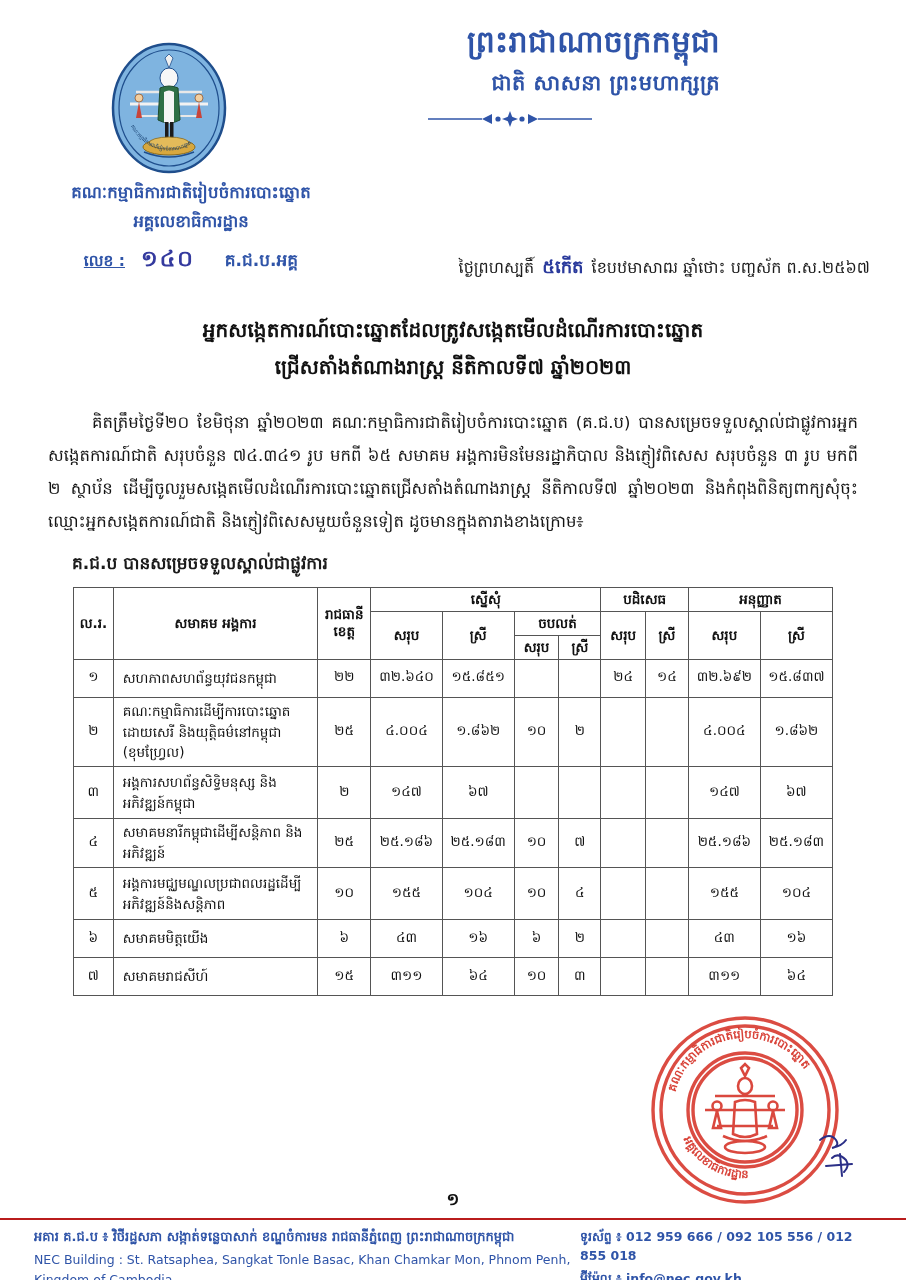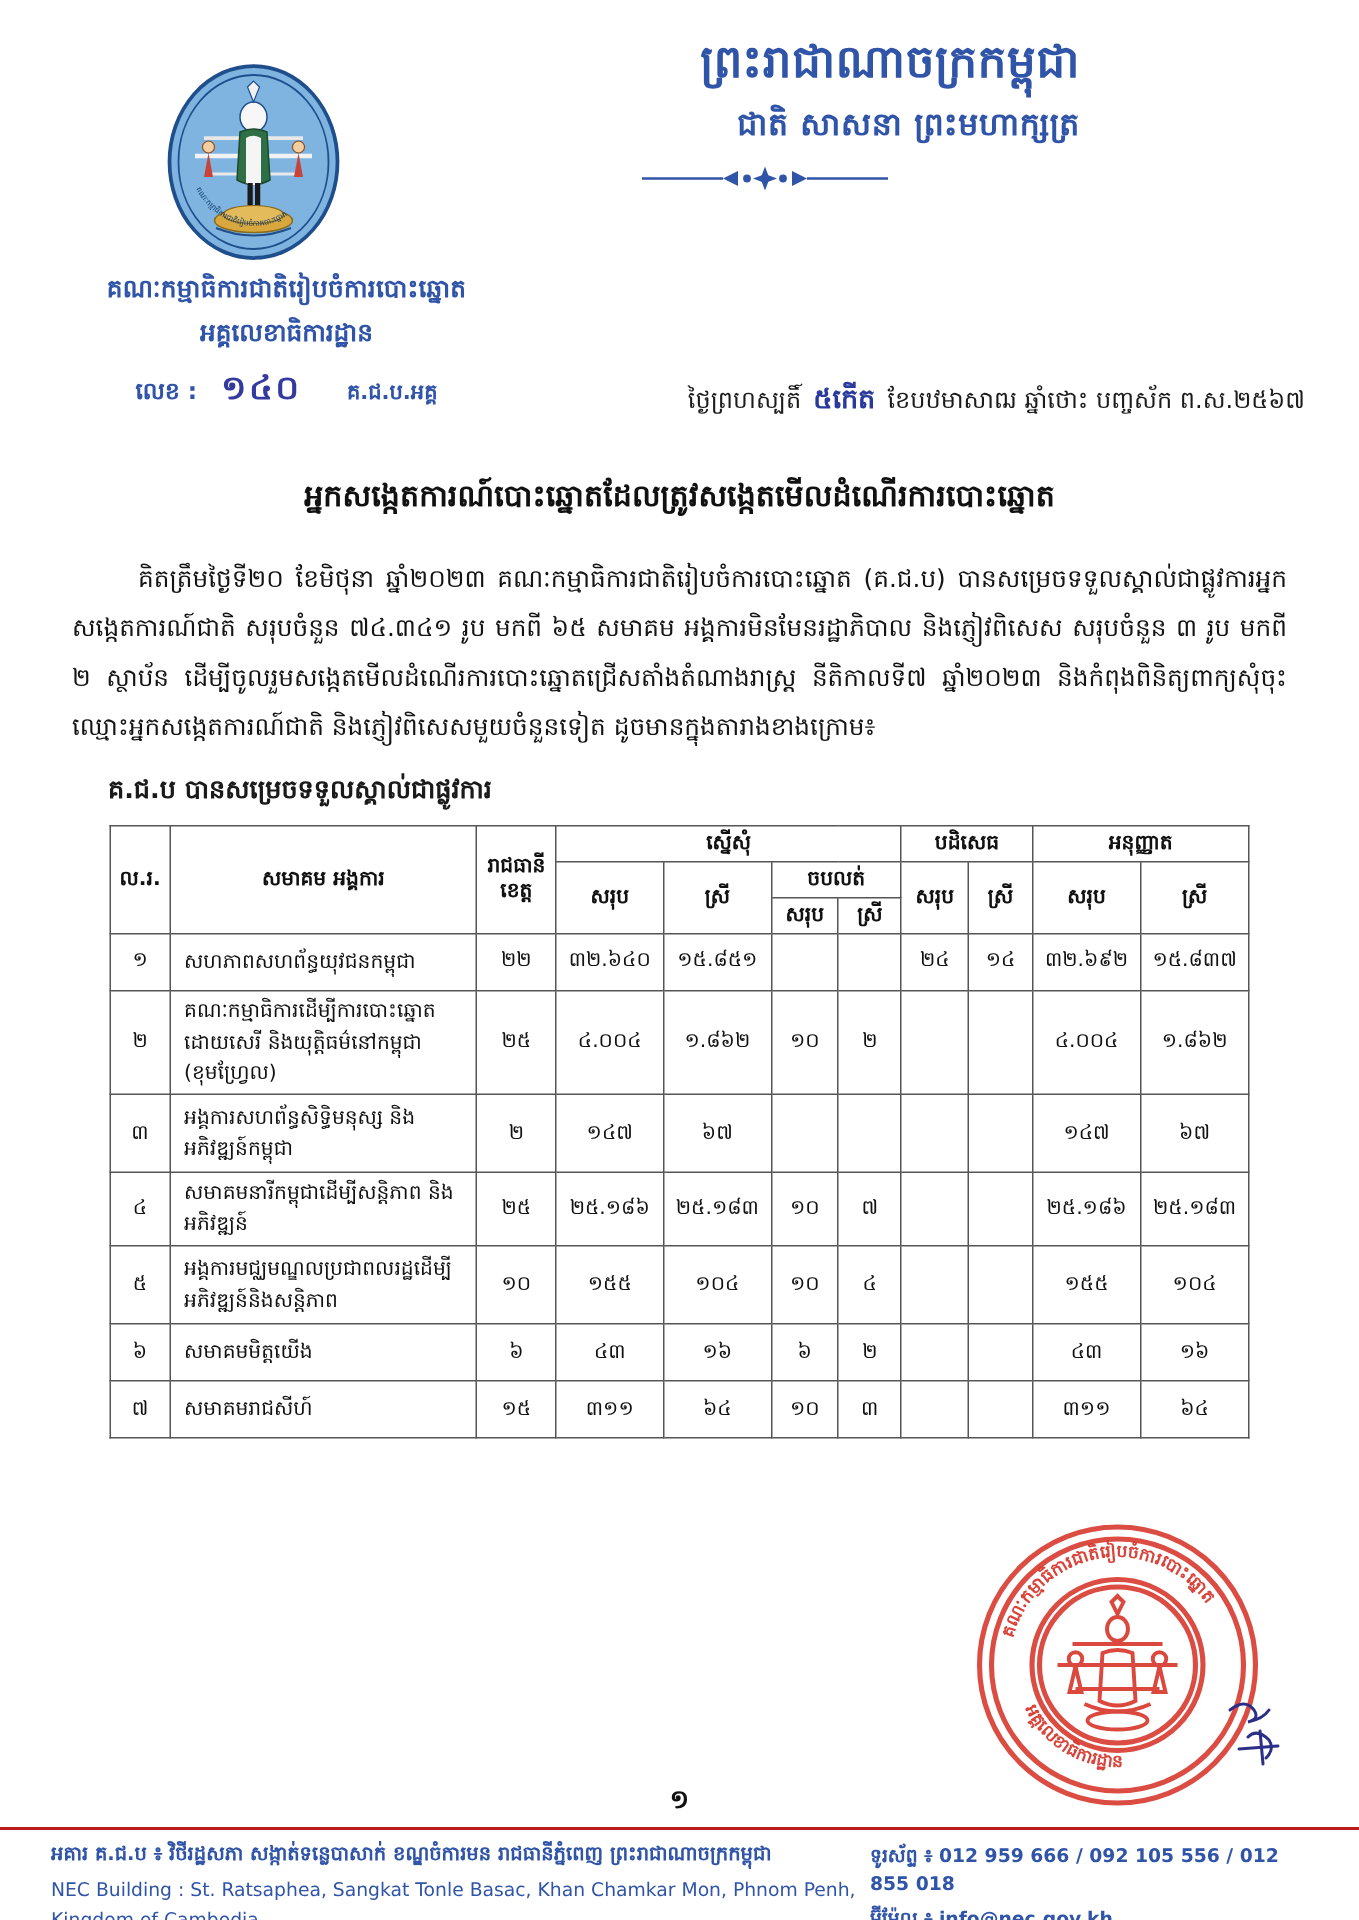--- a/index.html
+++ b/index.html
@@ -81,29 +81,29 @@
   .nec-line1 { font-size: 16.5px; letter-spacing: 0.2px; }
   .nec-line2 { font-size: 16.5px; margin-top: 5px; }
   .nec-numline {
     margin-top: 10px;
     font-size: 16px;
     display: flex;
     justify-content: center;
     align-items: baseline;
     gap: 6px;
   }
-  .nec-num-label { font-size: 15.5px; }
+  .nec-num-label { font-size: 15.5px; text-decoration: underline; }
   .nec-num-value {
     font-family: "DejaVu Sans", sans-serif;
     font-size: 22px;
     color: #343a9e;
     letter-spacing: 2px;
     padding: 0 10px;
   }
-  .nec-num-suffix { font-size: 14px; margin-left: 14px; }
+  .nec-num-suffix { font-size: 17px; margin-left: 14px; }
 
   .date-block {
     position: absolute;
     right: 36px;
     top: 252px;
     width: 520px;
     text-align: right;
     color: #1b1b1b;
     font-size: 16px;
     line-height: 1.7;
@@ -313,20 +313,21 @@
       <div>
         <span>ថ្ងៃព្រហស្បតិ៍</span>
         <span class="dt-hl">៥កើត</span>
         <span>ខែបឋមាសាឍ ឆ្នាំថោះ បញ្ចស័ក ព.ស.២៥៦៧</span>
       </div>
     </div>
   </div>
 
   <div class="title-block">
     <div class="title-l2">អ្នកសង្កេតការណ៍បោះឆ្នោតដែលត្រូវសង្កេតមើលដំណើរការបោះឆ្នោត</div>
+    <div class="title-l3">ជ្រើសតាំងតំណាងរាស្ត្រ នីតិកាលទី៧ ឆ្នាំ២០២៣</div>
   </div>
 
   <p class="body-para">គិតត្រឹមថ្ងៃទី២០ ខែមិថុនា ឆ្នាំ២០២៣ គណៈកម្មាធិការជាតិរៀបចំការបោះឆ្នោត (គ.ជ.ប) បានសម្រេចទទួលស្គាល់ជាផ្លូវការអ្នកសង្កេតការណ៍ជាតិ សរុបចំនួន ៧៤.៣៤១ រូប មកពី ៦៥ សមាគម អង្គការមិនមែនរដ្ឋាភិបាល និងភ្ញៀវពិសេស សរុបចំនួន ៣ រូប មកពី ២ ស្ថាប័ន ដើម្បីចូលរួមសង្កេតមើលដំណើរការបោះឆ្នោតជ្រើសតាំងតំណាងរាស្ត្រ នីតិកាលទី៧ ឆ្នាំ២០២៣ និងកំពុងពិនិត្យពាក្យសុំចុះឈ្មោះអ្នកសង្កេតការណ៍ជាតិ និងភ្ញៀវពិសេសមួយចំនួនទៀត ដូចមានក្នុងតារាងខាងក្រោម៖</p>
 
   <div class="section-h2">គ.ជ.ប បានសម្រេចទទួលស្គាល់ជាផ្លូវការ</div>
 
   <div class="table-wrap">
     <table class="obs">
       <thead>
         <tr>

